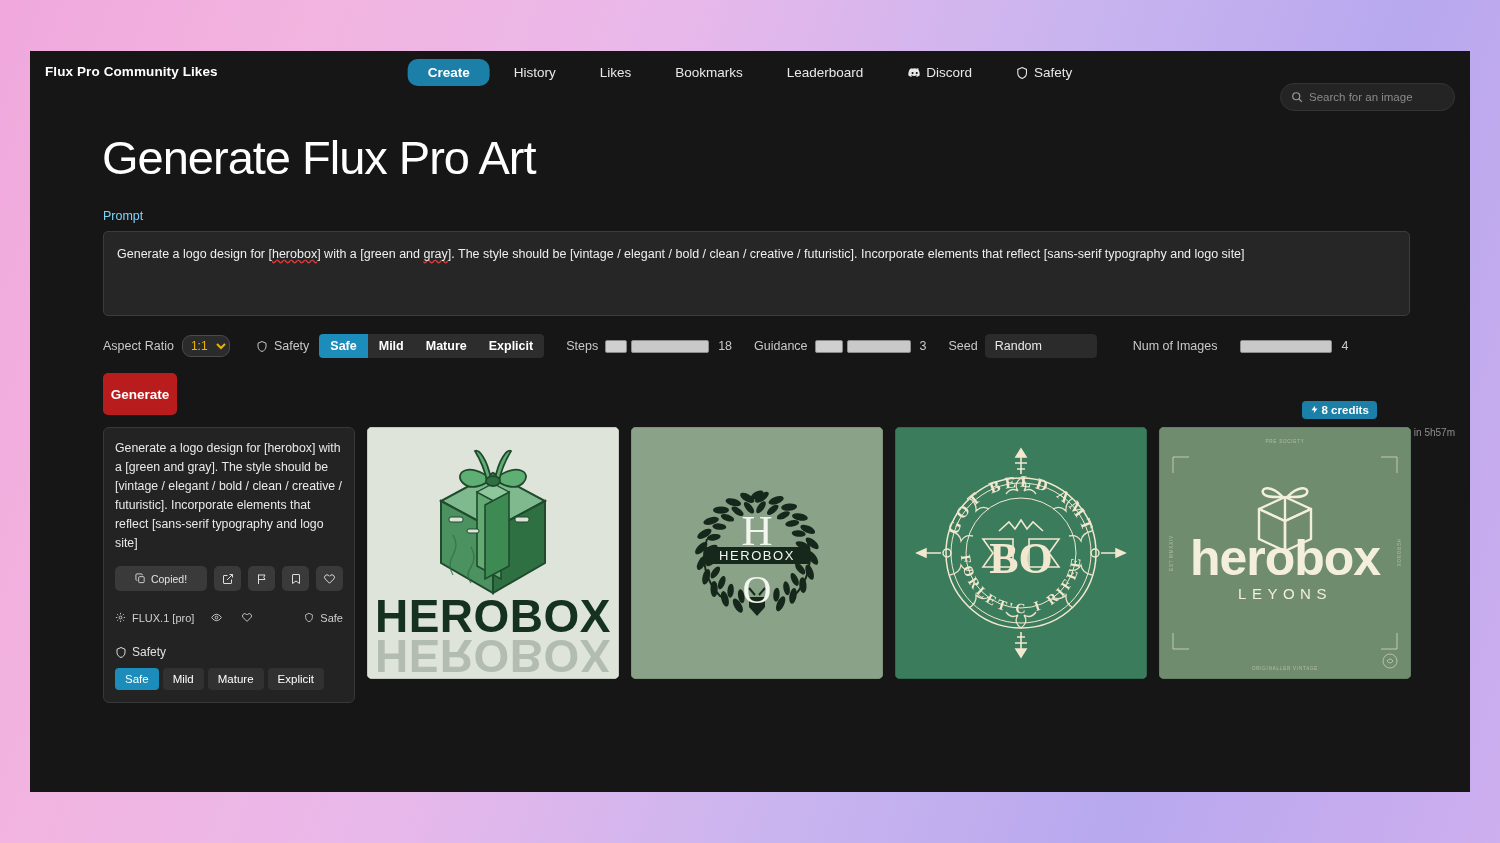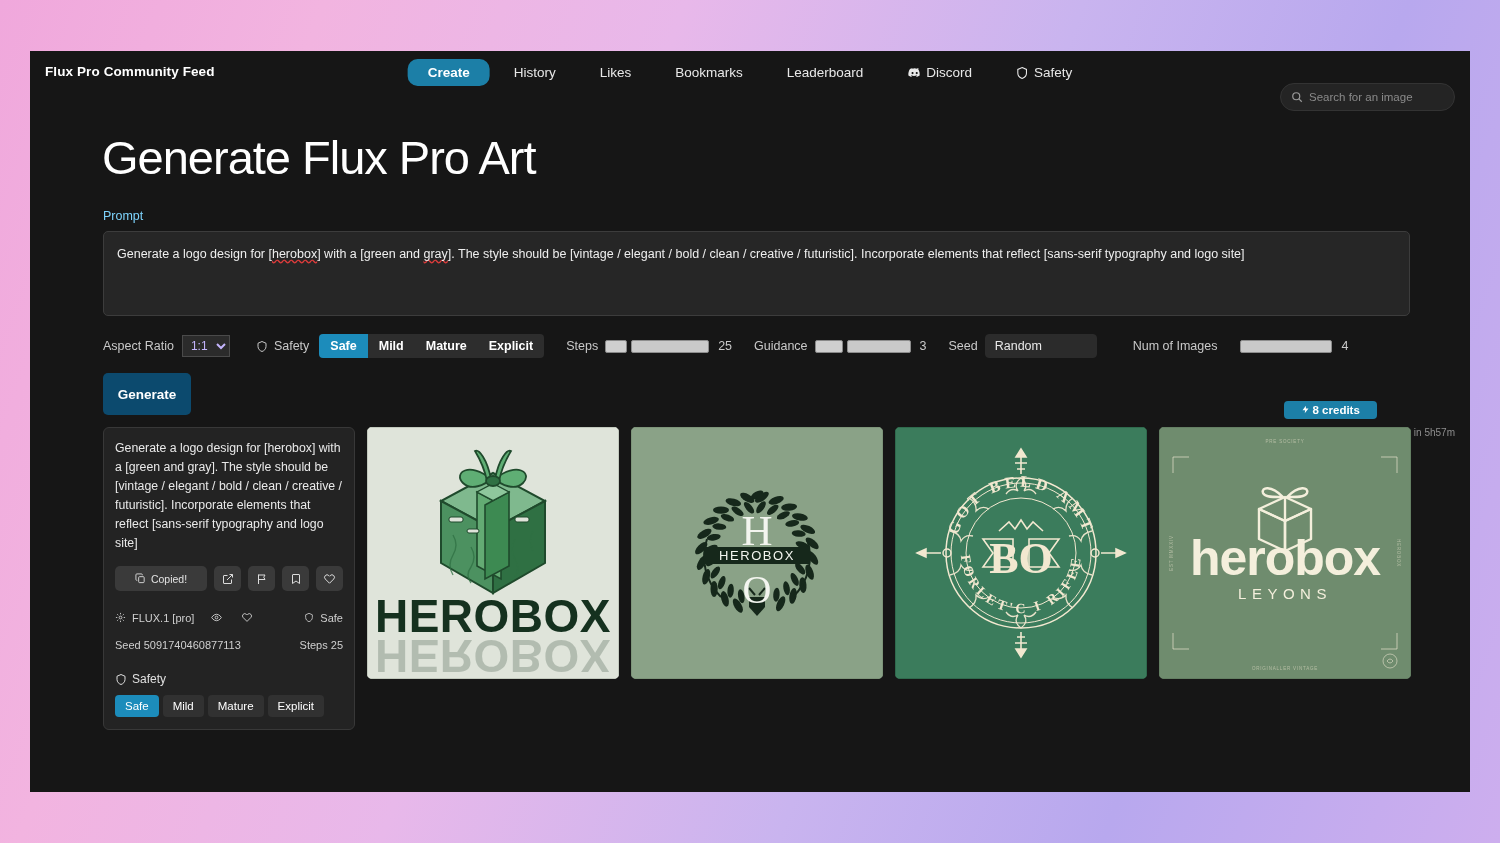--- a/index.html
+++ b/index.html
@@ -76,22 +76,22 @@
 
   
   .ctrl-row {
     position: absolute; left: 73px; top: 280px;
     width: 1307px; height: 30px;
     display: flex; align-items: center;
     font-size: 12.5px; color: #cfcfcf;
   }
   .ctrl-lbl { color: #c9c9c9; margin-right: 8px; white-space: nowrap; }
   .ratio-select {
-    background: #2b2b2b; border: 1px solid #4a4a4a; border-radius: 0;
-    color: #c4b5fd; font-size: 12px; font-family: inherit;
+    background: #2b2b2b; border: 1px solid #4a4a4a; border-radius: 9px;
+    color: #eab308; font-size: 12px; font-family: inherit;
     padding: 2px 4px; height: 22px; width: 48px; cursor: pointer;
   }
   .safety-inline { display: flex; align-items: center; gap: 6px; margin-left: 26px; }
   .seg { display: flex; }
   .seg-btn {
     background: #2d2d2d; color: #fff; font-size: 12.5px; font-weight: bold;
     padding: 5px 11px; border: none; cursor: pointer;
   }
   .seg-btn:first-child { border-radius: 4px 0 0 4px; }
   .seg-btn:last-child  { border-radius: 0 4px 4px 0; }
@@ -104,31 +104,31 @@
   .sval { font-size: 12.5px; color: #c9c9c9; margin-left: 2px; }
   .seed-input {
     background: #2b2b2b; border: 1px solid #2b2b2b; border-radius: 4px;
     color: #e8e8e8; font-size: 12.5px; font-family: inherit;
     padding: 5px 9px; width: 112px; height: 24px; cursor: text;
   }
 
   
   .btn-generate {
     position: absolute; left: 73px; top: 322px;
-    width: 88px; height: 42px;
-    background: #0c4a6e; color: #fff; border: none; border-radius: 5px;
+    width: 74px; height: 42px;
+    background: #b91c1c; color: #fff; border: none; border-radius: 5px;
     font-size: 13.5px; font-weight: bold; font-family: inherit; cursor: pointer;
   }
   .credits-wrap {
     position: absolute; right: 15px; top: 330px;
     display: flex; align-items: center; gap: 7px;
   }
   .credits-badge {
     background: #1c7fa7; color: #fff; font-size: 11.5px; font-weight: bold;
-    border-radius: 4px; padding: 3px 17px; display: flex; align-items: center; gap: 3px;
+    border-radius: 4px; padding: 3px 8px; display: flex; align-items: center; gap: 3px;
   }
   .credits-reset { font-size: 10px; color: #8e8e8e; margin-top: 46px; }
 
   
   .results {
     position: absolute; left: 73px; top: 376px;
     display: flex; gap: 12px; align-items: flex-start;
   }
   .meta-card {
     width: 252px; background: #232323; border: 1px solid #383838;
@@ -164,21 +164,21 @@
 
   svg { display: block; }
   .ico { display: inline-flex; align-items: center; justify-content: center; }
 </style>
 </head>
 <body>
 
 <div class="app">
 
   <div class="topbar">
-    <div class="brand">Flux Pro Community Feed</div>
+    <div class="brand">Flux Pro Community Likes</div>
 
     <div class="nav">
       <div class="nav-item active">
         <span>Create</span>
       </div>
       <div class="nav-item">
         <span>History</span>
       </div>
       <div class="nav-item">
         <span>Likes</span>
@@ -245,21 +245,21 @@
         <button class="seg-btn">Explicit</button>
       </div>
     </div>
 
     <div class="slider-group">
       <span class="ctrl-lbl" style="margin-right:0">Steps</span>
       <div class="slider">
         <div class="thumb-box"></div>
         <div class="track" style="width:78px"></div>
       </div>
-      <span class="sval">25</span>
+      <span class="sval">18</span>
     </div>
 
     <div class="slider-group">
       <span class="ctrl-lbl" style="margin-right:0">Guidance</span>
       <div class="slider">
         <div class="thumb-box" style="width:28px"></div>
         <div class="track" style="width:64px"></div>
       </div>
       <span class="sval">3</span>
     </div>
@@ -367,25 +367,20 @@
             <span class="ico">
               <svg width="10" height="11" viewBox="0 0 24 24" fill="none" stroke="#cfcfcf" stroke-width="2">
                 <path d="M12 2 L20 5.5 V12 C20 17 16.2 20.6 12 22 C7.8 20.6 4 17 4 12 V5.5 Z"></path>
               </svg>
             </span>
             <span>Safe</span>
           </span>
         </div>
 
 
-        <div class="mrow">
-          <span>Seed 5091740460877113</span>
-          <span class="spacer"></span>
-          <span>Steps 25</span>
-        </div>
       </div>
 
       <div class="card-safety-lbl">
         <span class="ico">
           <svg width="12" height="13" viewBox="0 0 24 24" fill="none" stroke="#e0e0e0" stroke-width="2">
             <path d="M12 2 L20 5.5 V12 C20 17 16.2 20.6 12 22 C7.8 20.6 4 17 4 12 V5.5 Z"></path>
           </svg>
         </span>
         <span>Safety</span>
       </div>

